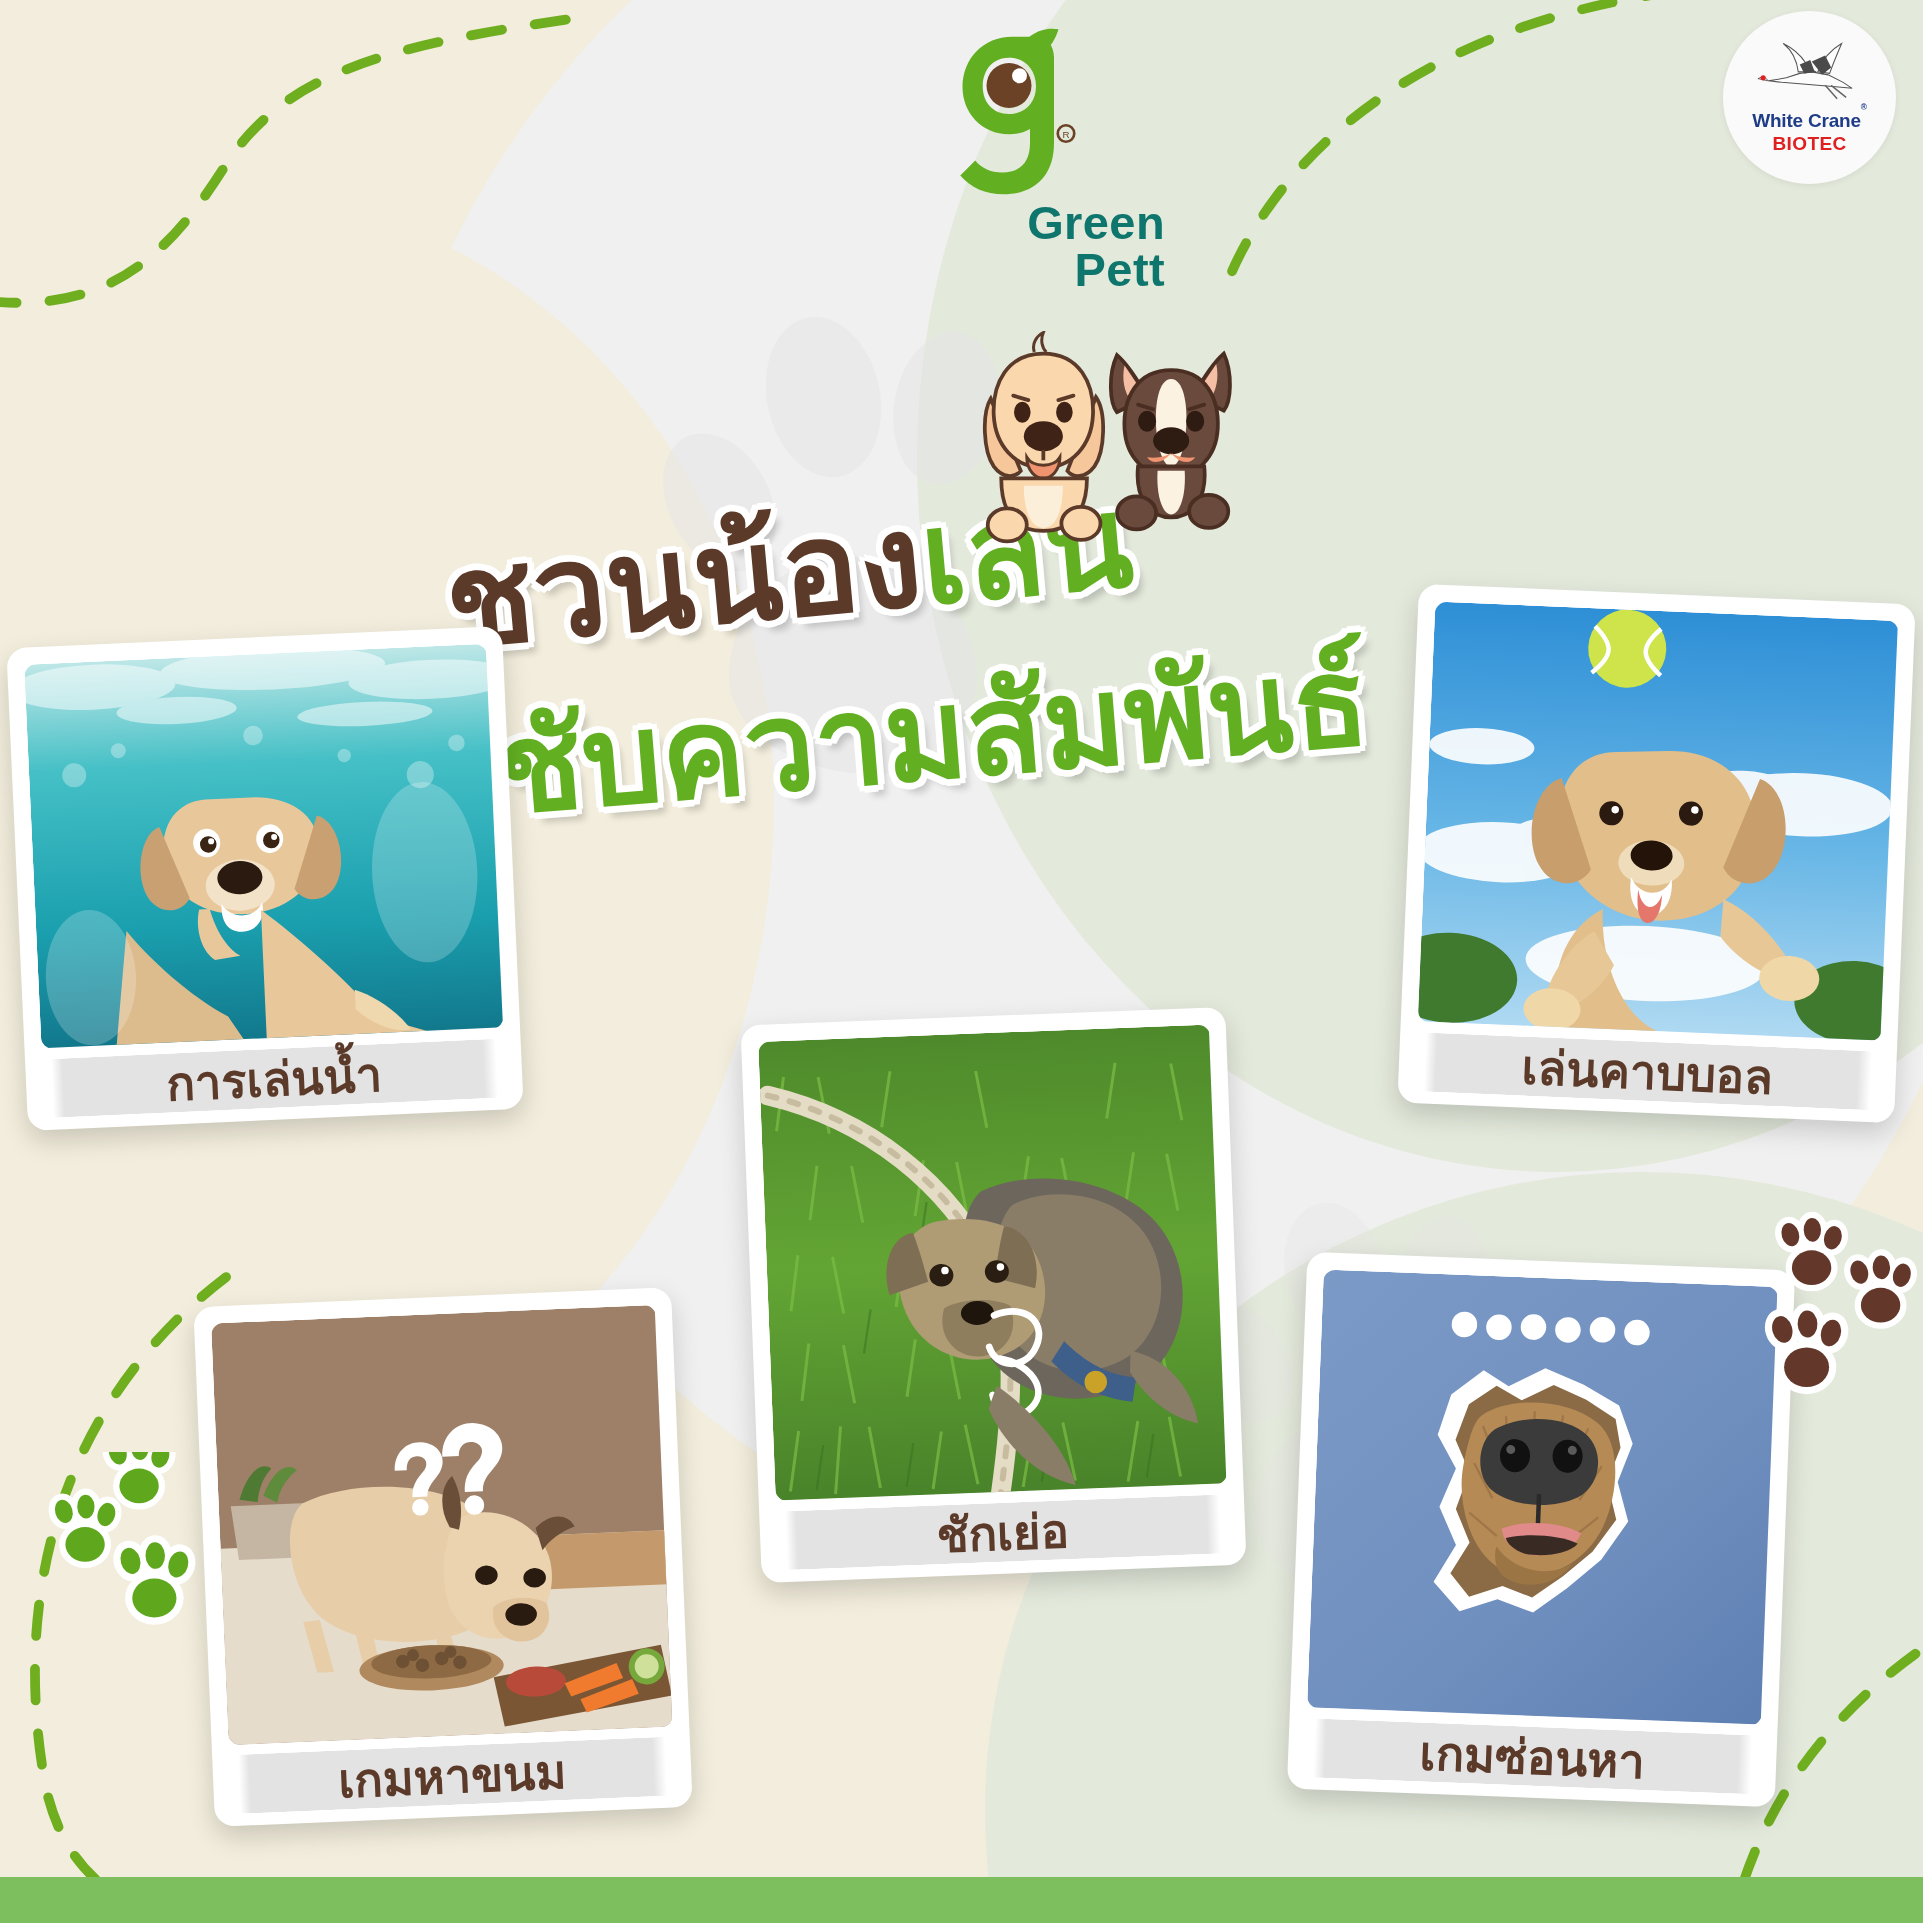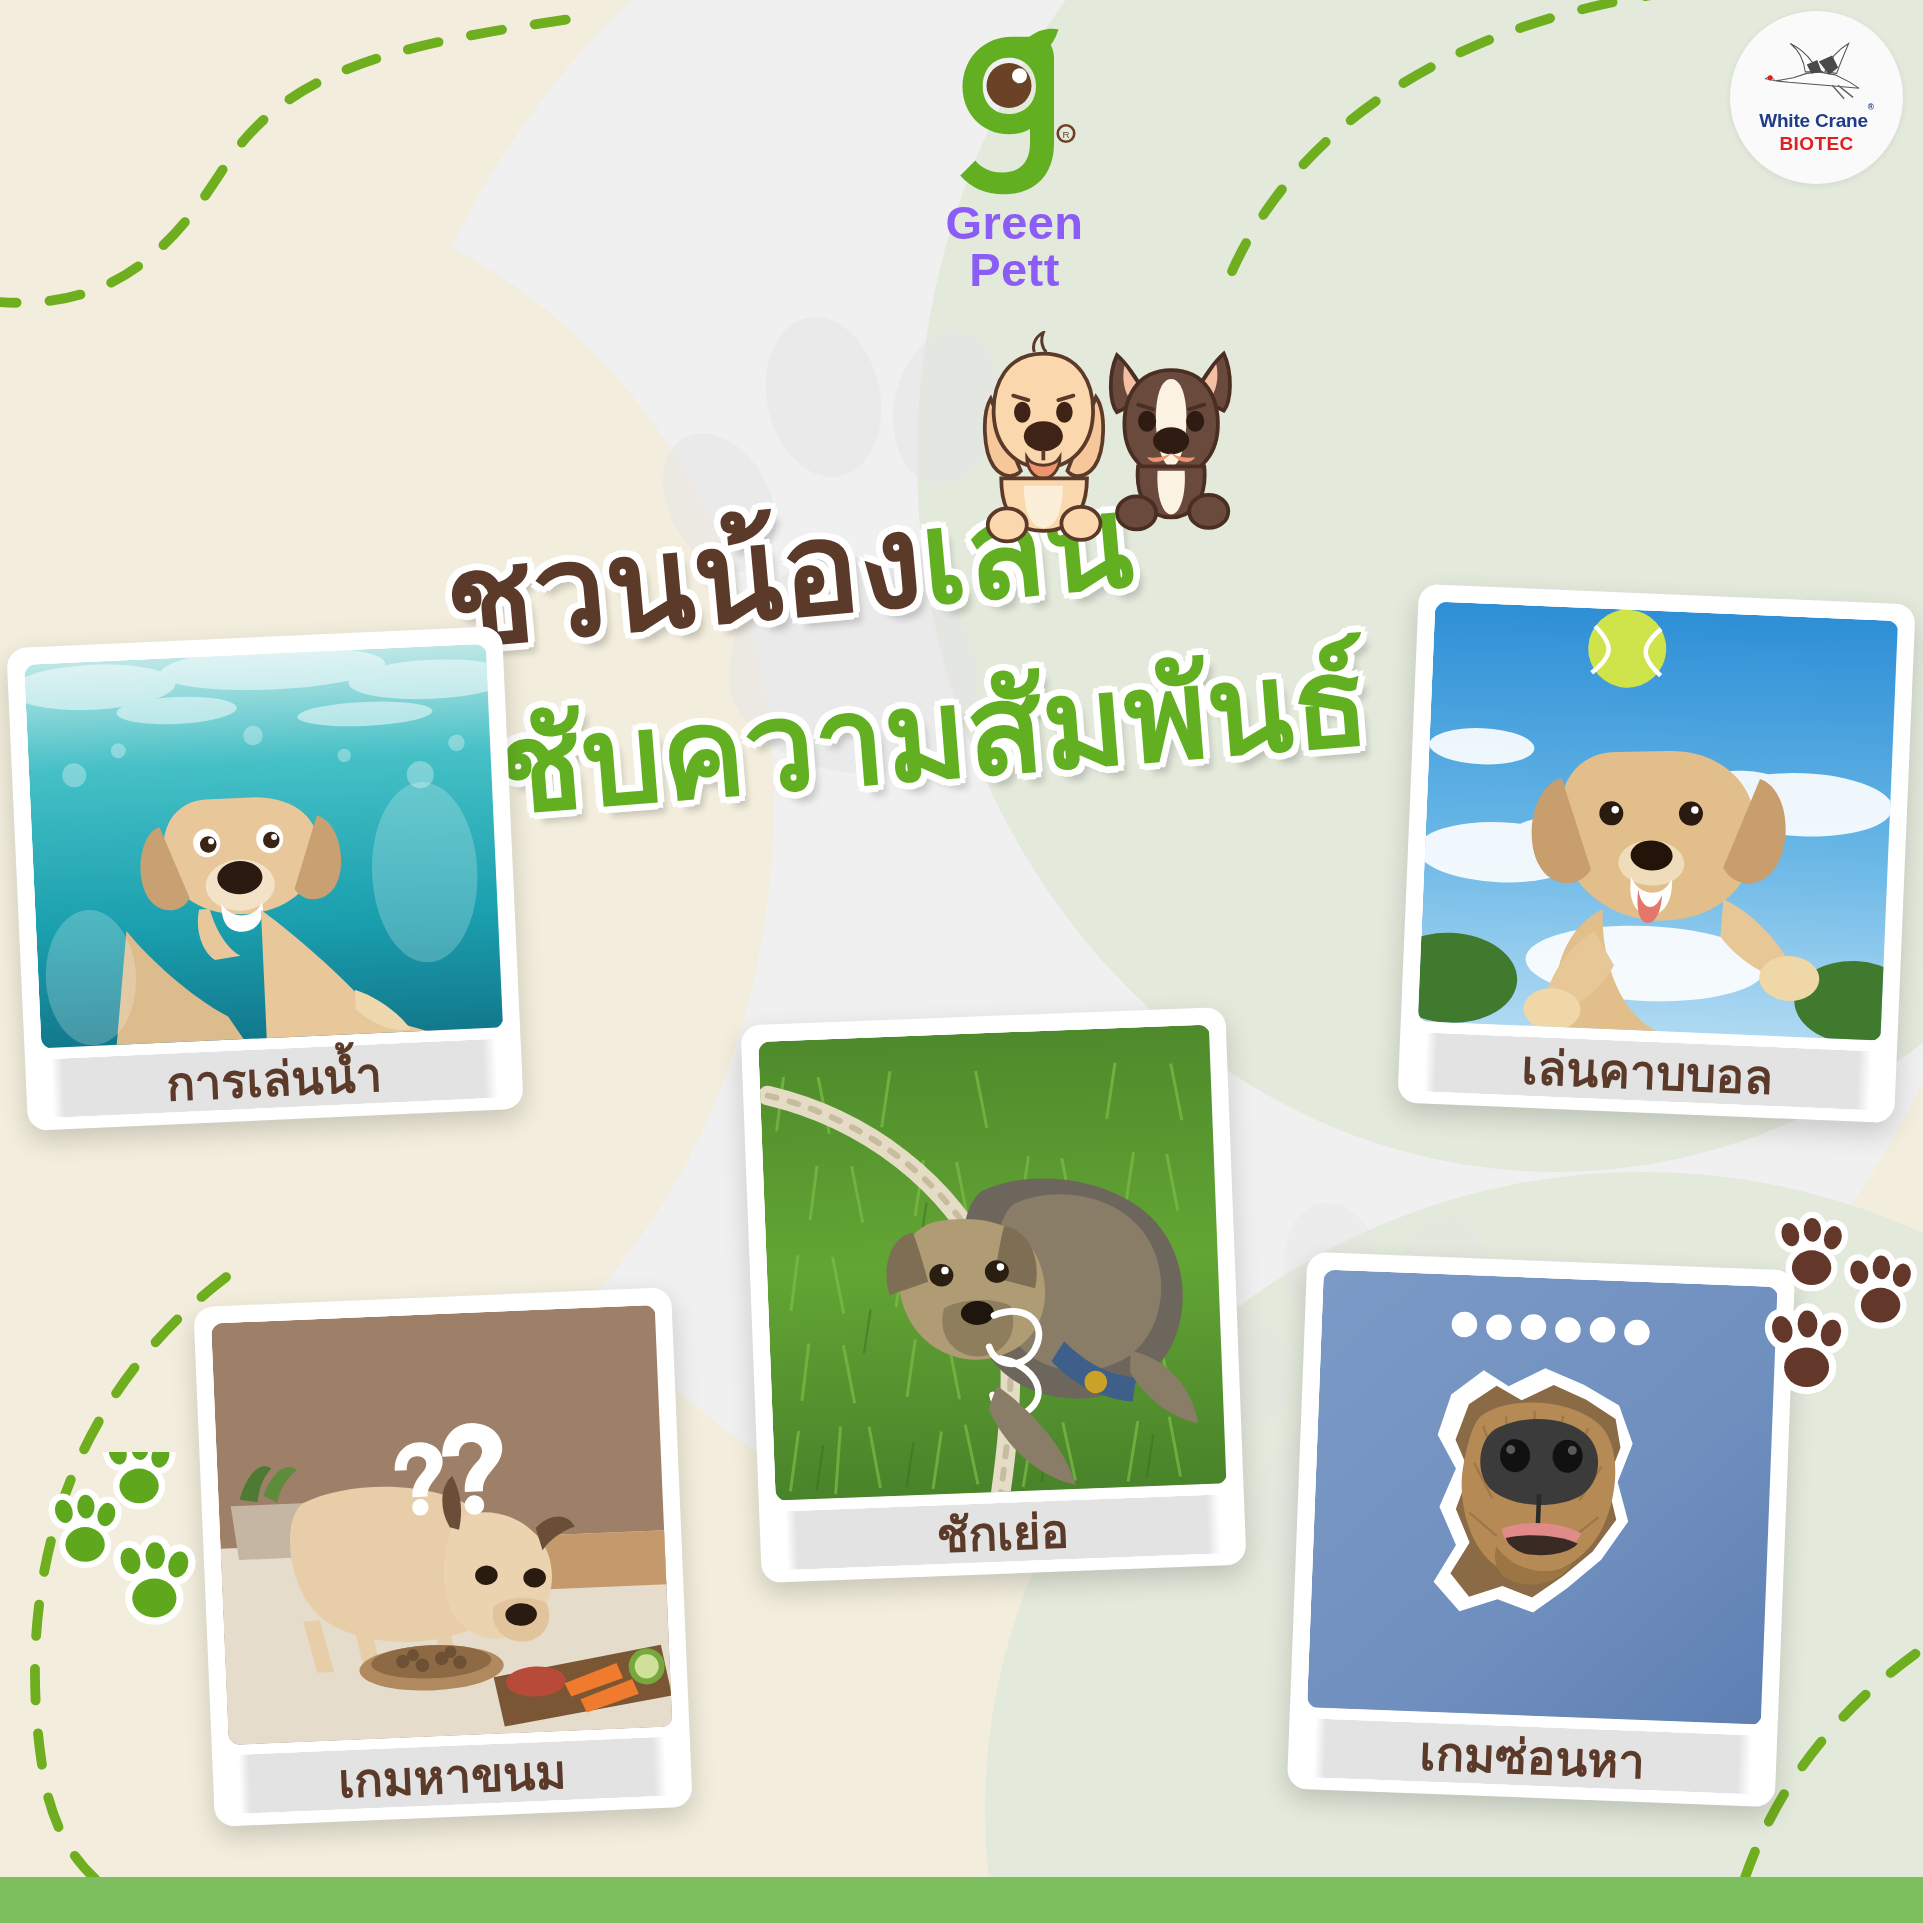--- a/index.html
+++ b/index.html
@@ -36,29 +36,30 @@
   .wm{position:absolute;opacity:.55;}
   .wm .pad{position:absolute;background:#E6E6E6;border-radius:50%;}
 
   
   .dash{position:absolute;pointer-events:none;}
 
   
   .logo{position:absolute;left:864px;top:22.5px;width:301px;text-align:center;}
   .logo-mark{width:150px;height:173px;margin:0 auto;position:relative;}
   .logo-text{
-    color:#8b5cf6;font-weight:bold;letter-spacing:0.4px;line-height:1.02;
+    color:#0f766e;font-weight:bold;letter-spacing:0.4px;line-height:1.02;
     margin-top:3px;
+    text-align:right;
   }
   .logo-text .l1{font-size:47px;display:block;}
   .logo-text .l2{font-size:47px;display:block;}
 
   
   .wc-badge{
-    position:absolute;right:21px;top:10.5px;width:173px;height:173px;border-radius:50%;
+    position:absolute;right:28px;top:10.5px;width:173px;height:173px;border-radius:50%;
     background:#FAFAFA;box-shadow:0 1.5px 7.5px rgba(0,0,0,.07);
     display:flex;flex-direction:column;align-items:center;justify-content:center;
   }
   .wc-name{color:#1F3C88;font-weight:bold;font-size:19px;letter-spacing:-0.2px;position:relative;}
   .wc-name sup{font-size:8.3px;position:relative;top:-9px;}
   .wc-biotec{color:#E02020;font-weight:bold;font-size:19px;letter-spacing:0.4px;margin-top:1.5px;}
 
   
   .headline{position:absolute;left:421px;top:451px;width:1090px;}
   .hl-line{

